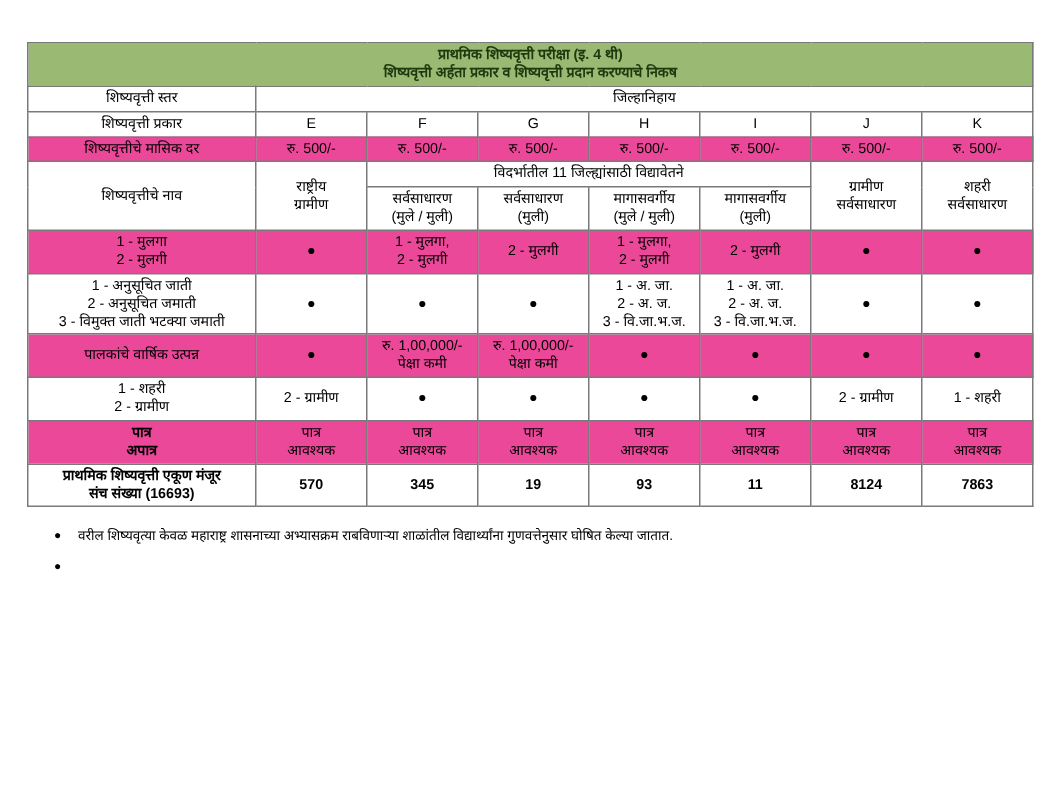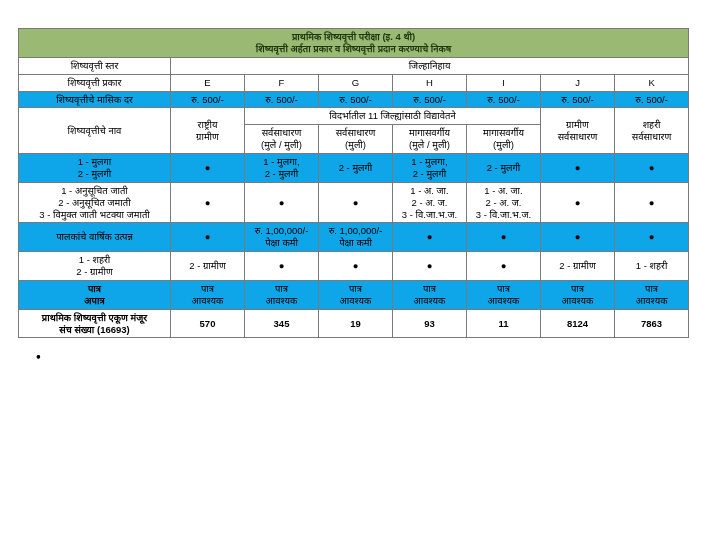--- a/index.html
+++ b/index.html
@@ -38,21 +38,21 @@
   .title-cell {
     background: #9ab973;
     color: #1d3a0f;
     font-weight: bold;
     font-size: 13.5px;
     padding: 7px 4px 8px 4px;
     line-height: 1.5;
   }
   .title-line2 { display: block; }
   .greenrow {
-    background: #0ea5e9;
+    background: #ec4899;
   }
   .lbl {
     text-align: left;
     padding-left: 6px;
     font-size: 9.5px;
   }
   .lbl-center {
     text-align: center;
     font-size: 10.5px;
     margin-top: 12px;
@@ -296,19 +296,20 @@
       <td class="bold">11</td>
       <td class="bold">8124</td>
       <td class="bold">7863</td>
     </tr>
   </tbody>
     </table>
 
   <div class="notes">
     <div class="note">
       <span class="bullet">●</span>
+      <span>वरील शिष्यवृत्या केवळ महाराष्ट्र शासनाच्या अभ्यासक्रम राबविणाऱ्या शाळांतील विद्यार्थ्यांना गुणवत्तेनुसार घोषित केल्या जातात.</span>
     </div>
     <div class="note">
       <span class="bullet">●</span>
     </div>
   </div>
 
 </div>
 
 </body></html>

